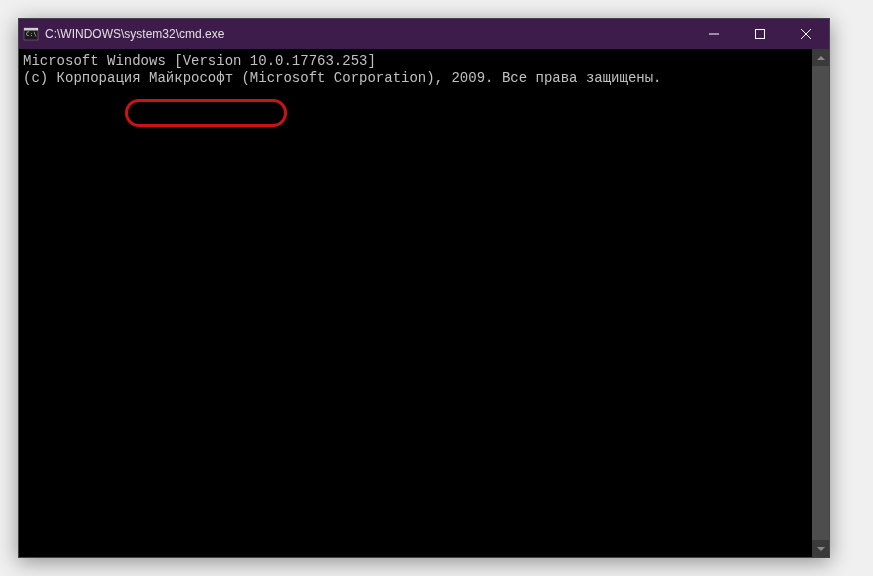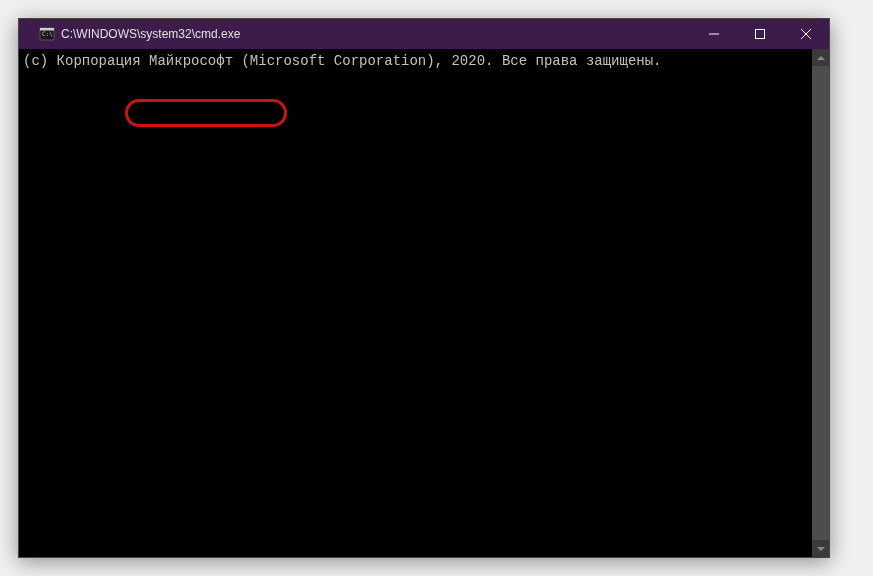--- a/index.html
+++ b/index.html
@@ -27,21 +27,21 @@
       display: flex;
       align-items: center;
       justify-content: space-between;
       color: #e0e0e0;
       font-family: 'Segoe UI', Tahoma, sans-serif;
       font-size: 12px;
     }
     .titlebar-left {
       display: flex;
       align-items: center;
-      padding-left: 20px;
+      padding-left: 4px;
     }
     .app-icon {
       width: 16px;
       height: 16px;
       margin-right: 6px;
       display: flex;
       align-items: center;
       justify-content: center;
     }
     .app-icon svg {
@@ -152,21 +152,21 @@
       </div>
       <div class="win-btn close">
         <svg width="10" height="10" viewBox="0 0 10 10">
             <line x1="0" y1="0" x2="10" y2="10" stroke="#fff" stroke-width="1"></line>
             <line x1="10" y1="0" x2="0" y2="10" stroke="#fff" stroke-width="1"></line>
           </svg>
       </div>
     </div>
   </div>
   <div class="terminal-body">
-    <div class="terminal-content"><span class="terminal-line">(c) Корпорация Майкрософт (Microsoft Corporation), 2020. Все права защищены.</span><span class="terminal-line"></span>
+    <div class="terminal-content"><span class="terminal-line">Microsoft Windows [Version 10.0.17763.253]</span><span class="terminal-line">(c) Корпорация Майкрософт (Microsoft Corporation), 2009. Все права защищены.</span><span class="terminal-line"></span>
       <div class="highlight-box"></div>
     </div>
     <div class="scrollbar">
       <div class="scroll-up">
         <svg width="8" height="4" viewBox="0 0 8 4">
             <polygon points="4,0 8,4 0,4" fill="#888"></polygon>
           </svg>
       </div>
       <div class="scroll-thumb"></div>
       <div class="scroll-down">

